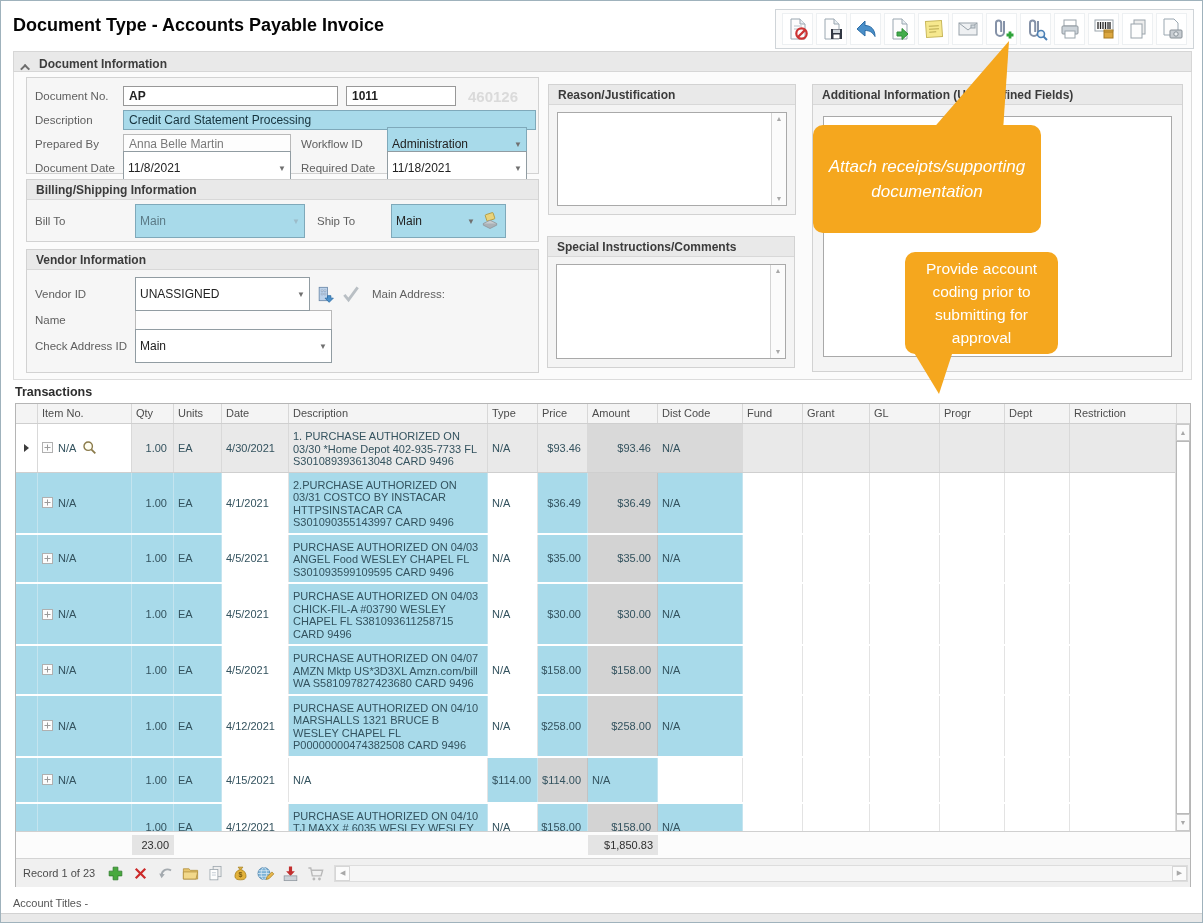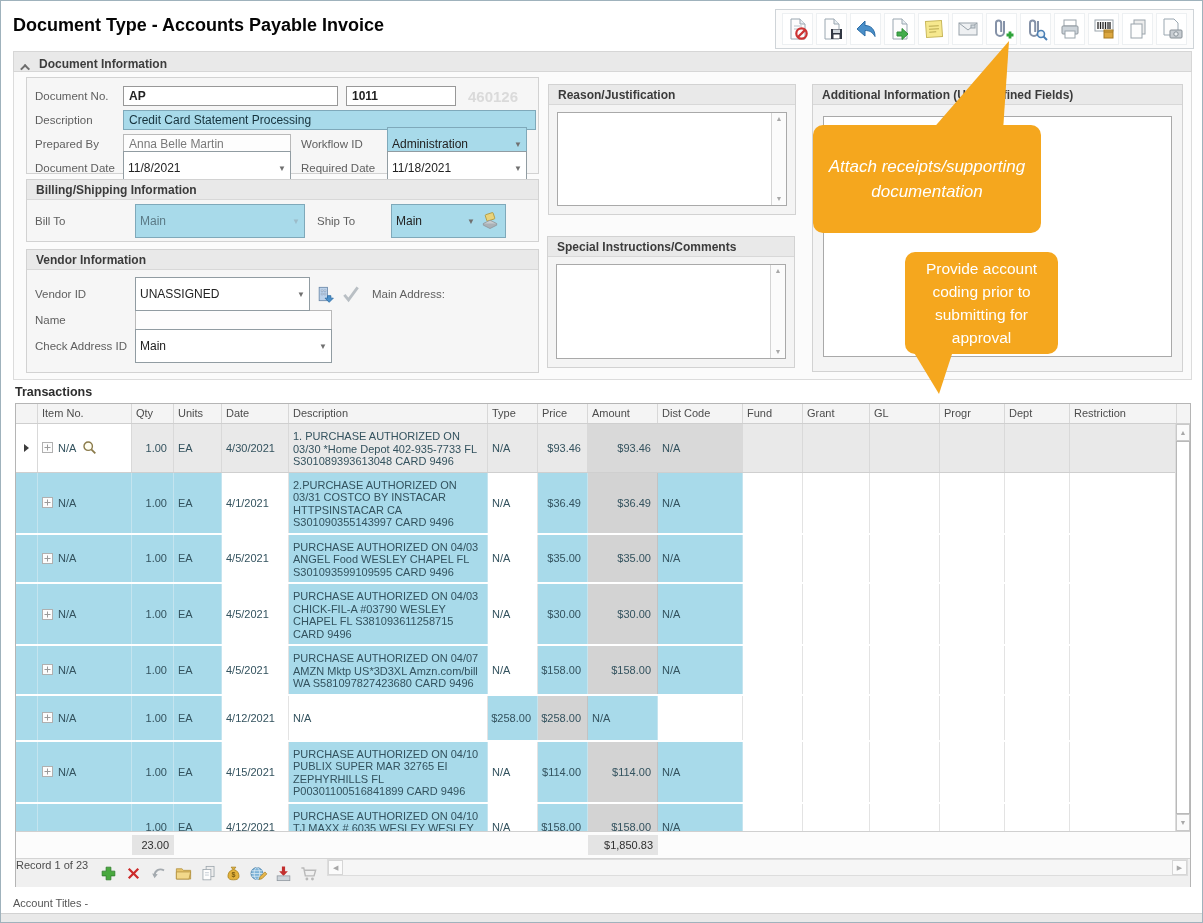--- a/index.html
+++ b/index.html
@@ -93,21 +93,21 @@
              border-left:1px solid #dcdcdc; display:flex; flex-direction:column; }
   .vbtn { height:17px; background:#fbfbfb; border:1px solid #c9c9c9; display:flex; align-items:center;
           justify-content:center; }
   .vthumb { flex:1; margin:0; background:#fff; border:1px solid #b9b9b9; }
 
   .totals { position:relative; height:27px; background:#fcfcfc; border-top:1px solid #d0d0d0; }
   .totbox { position:absolute; top:3px; height:20px; background:#e4e4e4; font-size:11px; color:#2f2f2f;
             display:flex; align-items:center; justify-content:flex-end; padding:0 5px; }
 
   .recbar { height:29px; background:#f0f0f0; border-top:1px solid #d4d4d4; display:flex;
-            }
+            align-items:center; padding-left:7px; }
   .reclabel { font-size:11px; color:#4c4c4c; margin-right:10px; white-space:nowrap; }
   .gicons { display:flex; gap:4px; align-items:center; }
   .gico { width:21px; height:21px; display:flex; align-items:center; justify-content:center; }
   .gico svg { width:19px; height:19px; }
   .hscroll { flex:1; height:17px; margin:0 2px 0 8px; background:#f6f6f6; border:1px solid #ddd;
              display:flex; justify-content:space-between; align-items:center; }
   .hbtn { width:15px; height:15px; background:#fbfbfb; border:1px solid #d6d6d6; display:flex;
           align-items:center; justify-content:center; }
 
   .acct { position:absolute; left:12px; top:896px; font-size:11px; color:#555; }
@@ -501,20 +501,21 @@
       <svg class="expand" viewBox="0 0 11 11">
               <rect x="0.5" y="0.5" width="10" height="10" fill="#fcfcfc" stroke="#b0b0b0"></rect>
               <path d="M2.5 5.5h6M5.5 2.5v6" stroke="#9a9a9a"></path>
             </svg>
       <span class="txt">N/A</span>
 
     </div>
     <div class="c qty num">1.00</div>
     <div class="c units">EA</div>
     <div class="c date">4/12/2021</div>
+    <div class="c desc">PURCHASE AUTHORIZED ON 04/10 MARSHALLS 1321 BRUCE B WESLEY CHAPEL FL P00000000474382508 CARD 9496</div>
     <div class="c type">N/A</div>
     <div class="c price num">$258.00</div>
     <div class="c amount num">$258.00</div>
     <div class="c dist">N/A</div>
     <div class="c empty"></div>
     <div class="c empty"></div>
     <div class="c empty"></div>
     <div class="c empty"></div>
     <div class="c empty"></div>
     <div class="c empty"></div>
@@ -526,21 +527,20 @@
       <svg class="expand" viewBox="0 0 11 11">
               <rect x="0.5" y="0.5" width="10" height="10" fill="#fcfcfc" stroke="#b0b0b0"></rect>
               <path d="M2.5 5.5h6M5.5 2.5v6" stroke="#9a9a9a"></path>
             </svg>
       <span class="txt">N/A</span>
 
     </div>
     <div class="c qty num">1.00</div>
     <div class="c units">EA</div>
     <div class="c date">4/15/2021</div>
-    <div class="c desc">PURCHASE AUTHORIZED ON 04/10 PUBLIX SUPER MAR 32765 EI ZEPHYRHILLS FL P00301100516841899 CARD 9496</div>
     <div class="c type">N/A</div>
     <div class="c price num">$114.00</div>
     <div class="c amount num">$114.00</div>
     <div class="c dist">N/A</div>
     <div class="c empty"></div>
     <div class="c empty"></div>
     <div class="c empty"></div>
     <div class="c empty"></div>
     <div class="c empty"></div>
     <div class="c empty"></div>

